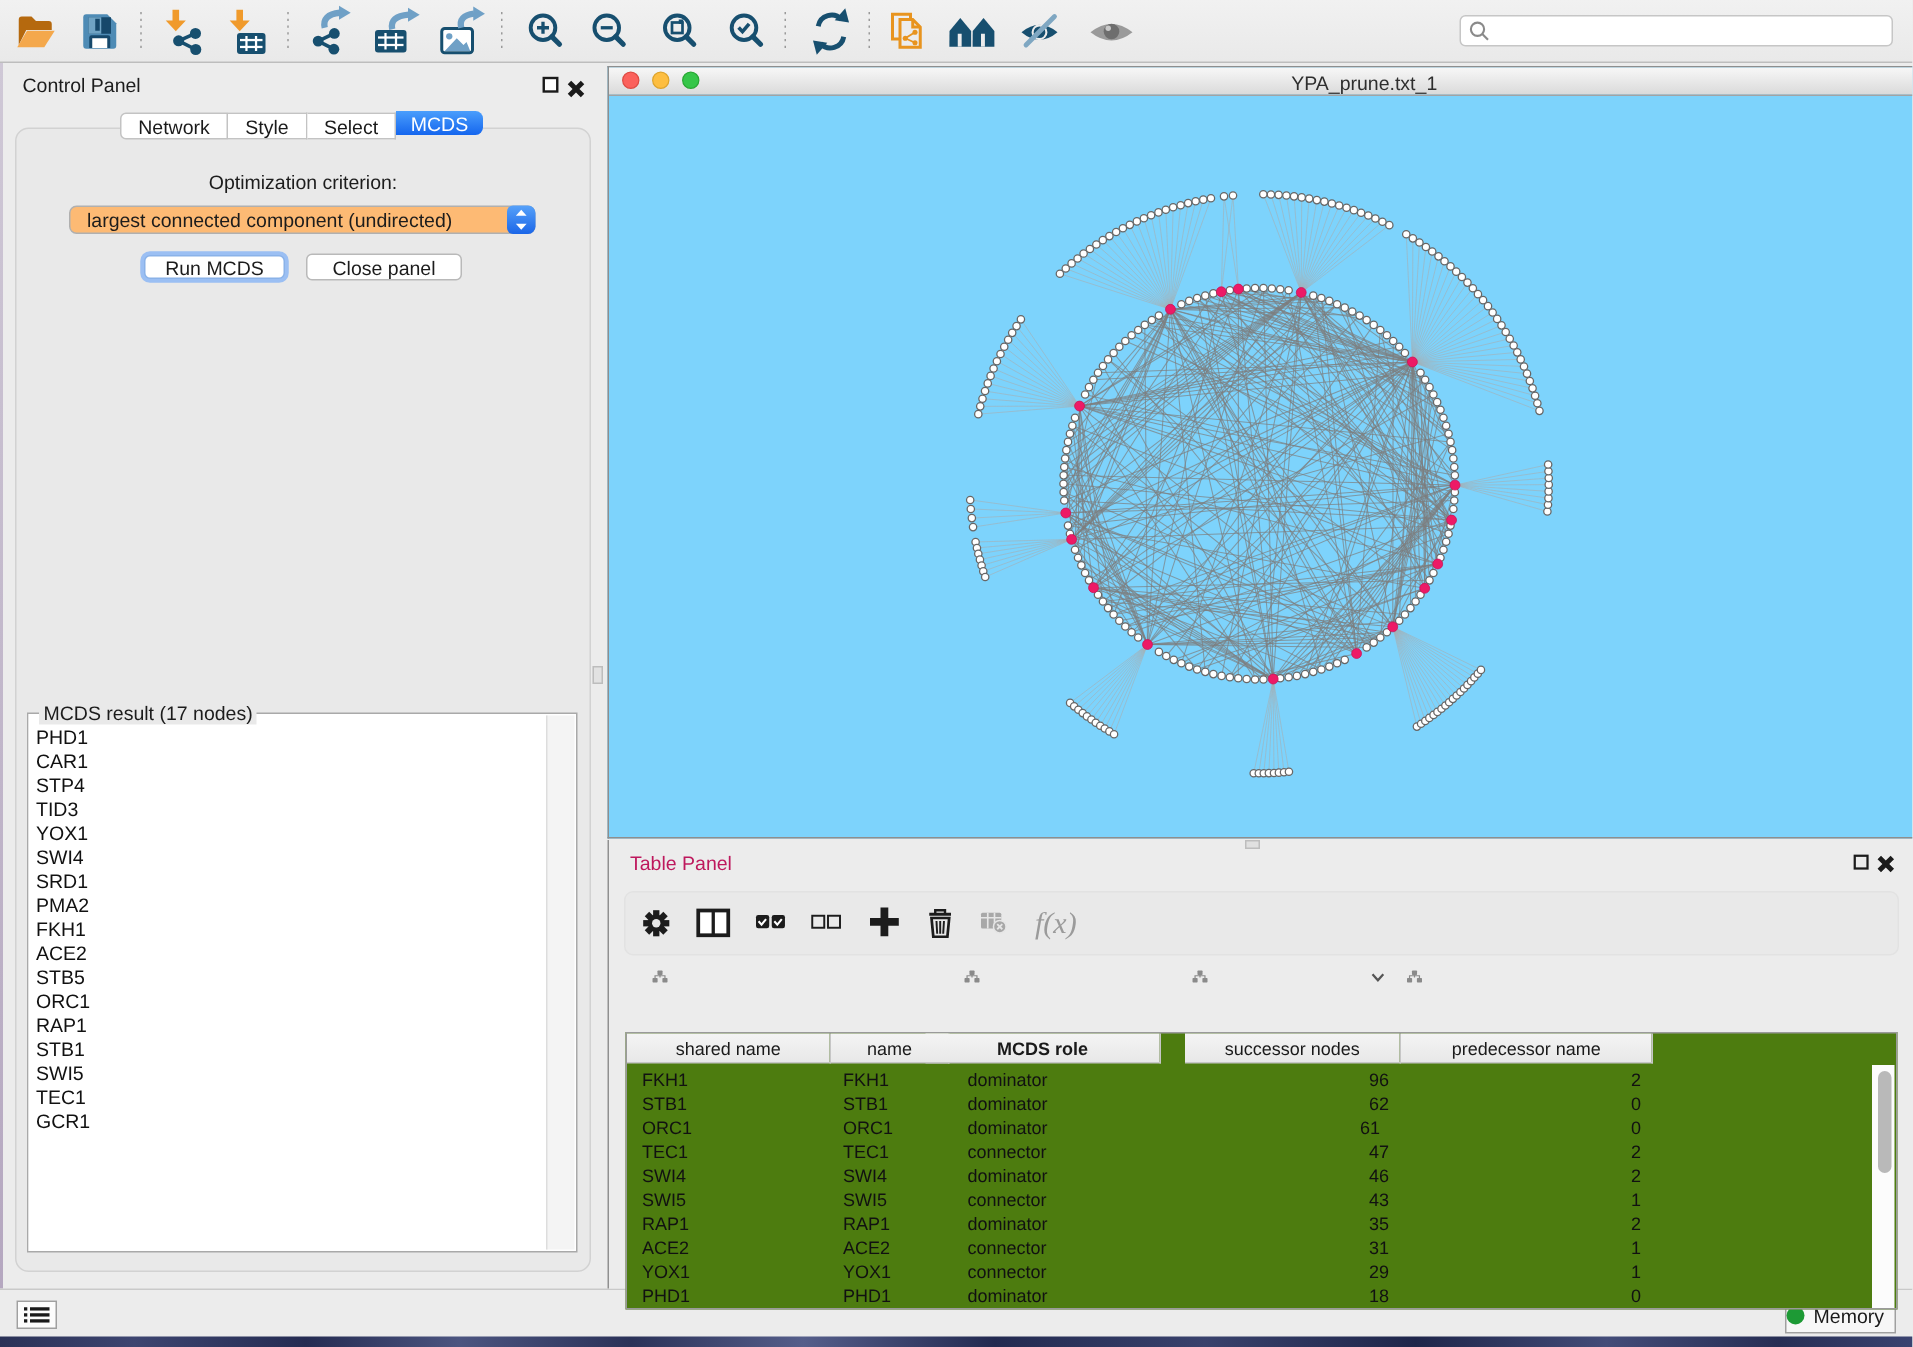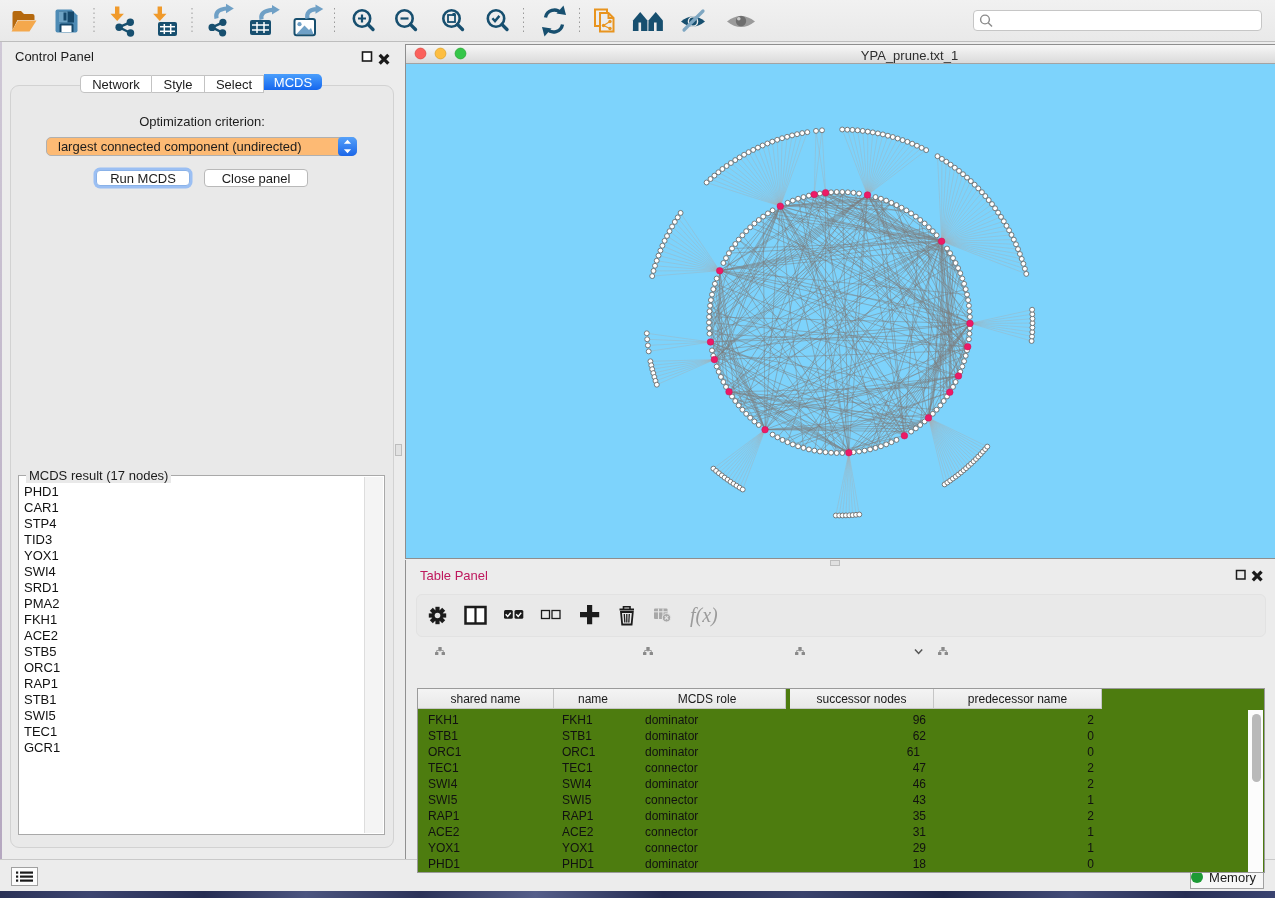--- a/index.html
+++ b/index.html
@@ -908,21 +908,21 @@
 </g>
 </svg>
 </div>
 <div class="abs" style="left:830px;top:560px;width:10px;height:6px;background:#e0e0e0;border:1px solid #bdbdbd;z-index:5;"></div>
 <div id="tp" class="abs">
 <div id="tp-title" class="abs">Table Panel</div>
 <div id="tp-toolbar" class="abs"></div>
 <div id="tbl" class="abs">
 <div class="hcell" style="left:0;width:136px;">shared name</div>
 <div class="hcell" style="left:136px;width:79px;">name</div>
-<div class="hcell" style="left:211px;width:157px;">MCDS role</div>
+<div class="hcell" style="left:199px;width:157px;font-weight:bold;">MCDS role</div>
 <div class="hcell" style="left:372px;width:144px;">successor nodes</div>
 <div class="hcell" style="left:516px;width:168px;">predecessor name</div>
 <div class="trow" style="left:10px;top:23px;">FKH1</div>
 <div class="trow" style="left:144px;top:23px;">FKH1</div>
 <div class="trow" style="left:227px;top:23px;">dominator</div>
 <div class="trow num" style="left:420px;top:23px;width:88px;">96</div>
 <div class="trow num" style="left:590px;top:23px;width:86px;">2</div>
 <div class="trow" style="left:10px;top:39px;">STB1</div>
 <div class="trow" style="left:144px;top:39px;">STB1</div>
 <div class="trow" style="left:227px;top:39px;">dominator</div>

